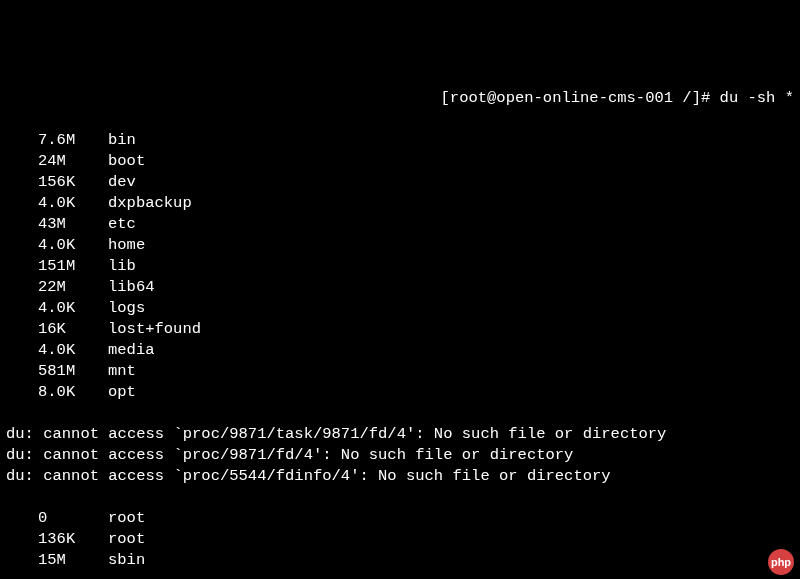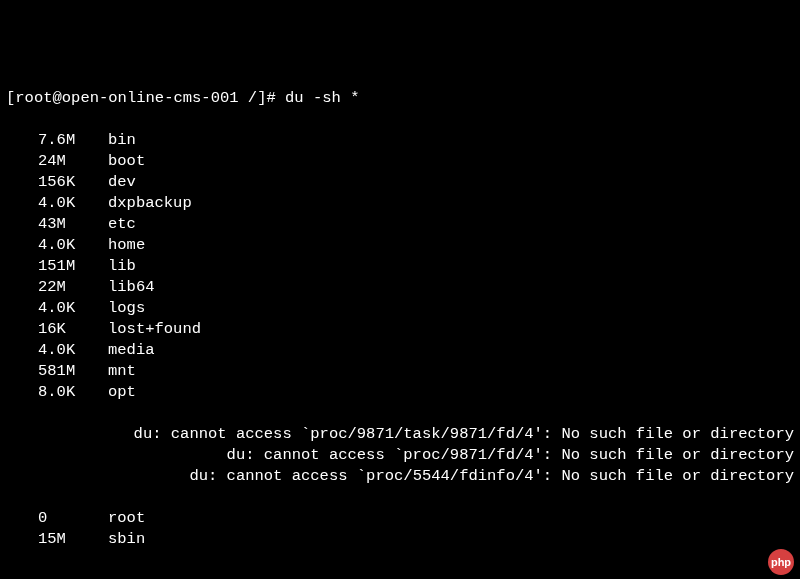--- a/index.html
+++ b/index.html
@@ -14,35 +14,35 @@
       font-size: 15.5px;
       line-height: 21px;
       padding: 4px 6px;
       width: 800px;
       height: 579px;
       overflow: hidden;
       white-space: pre;
     }
     .prompt-line {
       display: block;
+      text-align: right;
     }
     .row {
       display: block;
       margin-left: 32px;
     }
     .size {
       display: inline-block;
       width: 70px;
     }
     .name {
       display: inline;
     }
     .err {
       display: block;
-      text-align: right;
     }
     .badge {
       position: absolute;
       right: 6px;
       bottom: 4px;
       width: 26px;
       height: 26px;
       border-radius: 50%;
       background: #d64040;
       color: #fff;
@@ -56,18 +56,18 @@
     }
   </style>
 </head>
 <body>
 
 
 
 <div class="prompt-line">[root@open-online-cms-001 /]# du -sh *</div>
 <div id="block1"><div class="row"><span class="size">7.6M</span><span class="name">bin</span></div><div class="row"><span class="size">24M</span><span class="name">boot</span></div><div class="row"><span class="size">156K</span><span class="name">dev</span></div><div class="row"><span class="size">4.0K</span><span class="name">dxpbackup</span></div><div class="row"><span class="size">43M</span><span class="name">etc</span></div><div class="row"><span class="size">4.0K</span><span class="name">home</span></div><div class="row"><span class="size">151M</span><span class="name">lib</span></div><div class="row"><span class="size">22M</span><span class="name">lib64</span></div><div class="row"><span class="size">4.0K</span><span class="name">logs</span></div><div class="row"><span class="size">16K</span><span class="name">lost+found</span></div><div class="row"><span class="size">4.0K</span><span class="name">media</span></div><div class="row"><span class="size">581M</span><span class="name">mnt</span></div><div class="row"><span class="size">8.0K</span><span class="name">opt</span></div></div>
 <div id="errblock"><div class="err">du: cannot access `proc/9871/task/9871/fd/4': No such file or directory</div><div class="err">du: cannot access `proc/9871/fd/4': No such file or directory</div><div class="err">du: cannot access `proc/5544/fdinfo/4': No such file or directory</div></div>
-<div id="block2"><div class="row"><span class="size">0</span><span class="name">root</span></div><div class="row"><span class="size">15M</span><span class="name">sbin</span></div></div>
+<div id="block2"><div class="row"><span class="size">0</span><span class="name">root</span></div><div class="row"><span class="size">136K</span><span class="name">root</span></div><div class="row"><span class="size">15M</span><span class="name">sbin</span></div></div>
 
 <div class="badge">php</div>
 
 
 
 
 </body></html>

